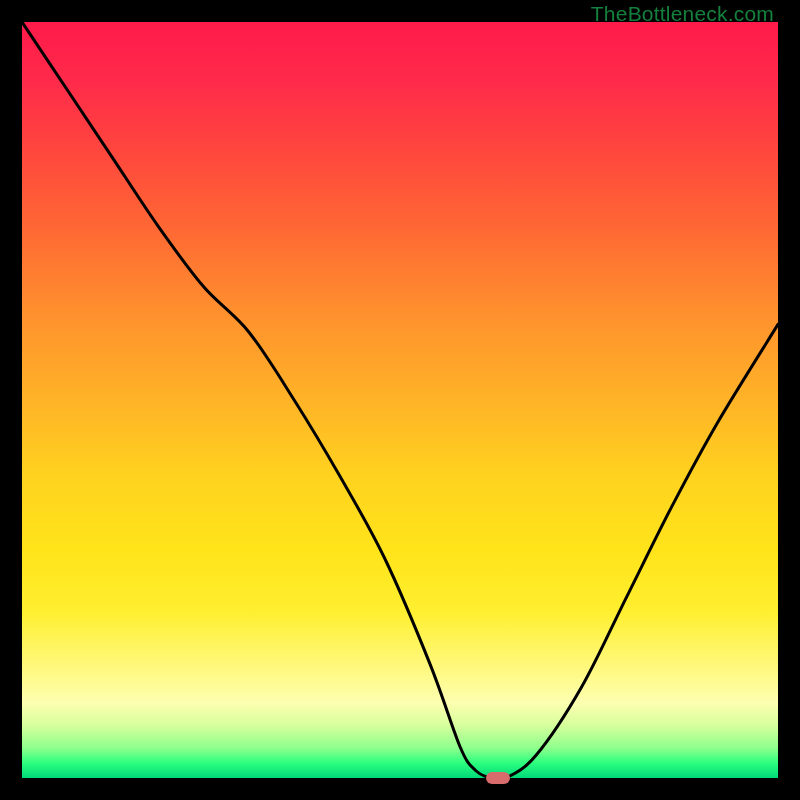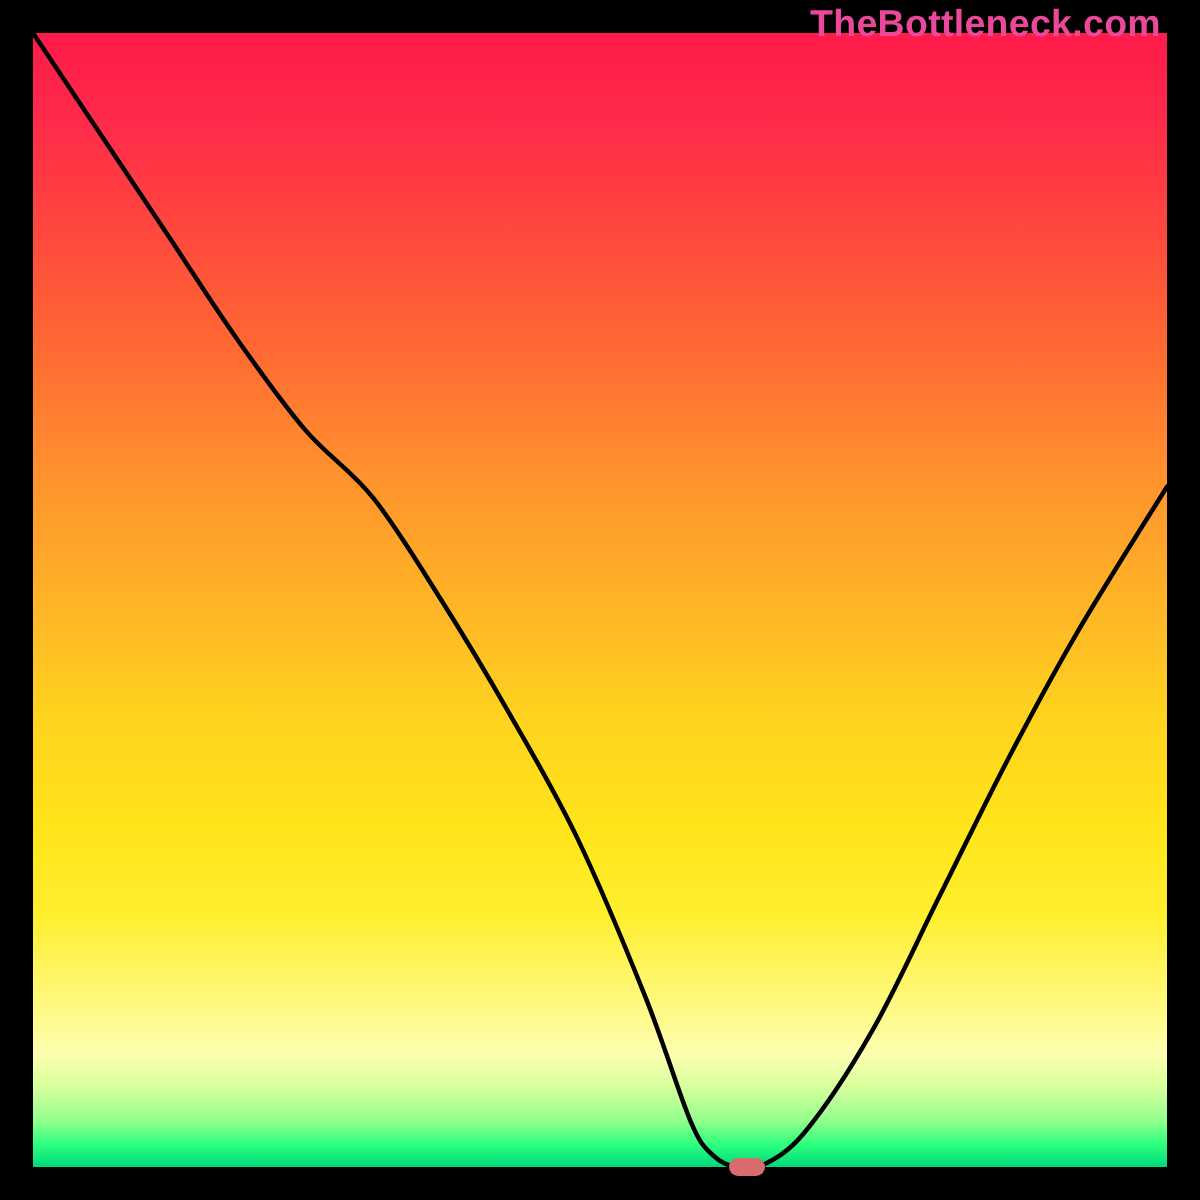--- a/index.html
+++ b/index.html
@@ -38,23 +38,23 @@
       #d7ff9c 93%,
       #8fff8d 96%,
       #2dff7e 98%,
       #00d97a 100%
     );
   }
   .watermark {
     position: absolute;
     top: 2px;
     right: 26px;
-    color: #ec4899;
-    font-size: 25px;
-    font-weight: 700;
+    color: #15803d;
+    font-size: 21px;
+    font-weight: 400;
     letter-spacing: 0.2px;
   }
   .curve-svg {
     position: absolute;
     left: 22px;
     top: 22px;
     width: 756px;
     height: 756px;
   }
   .marker {

